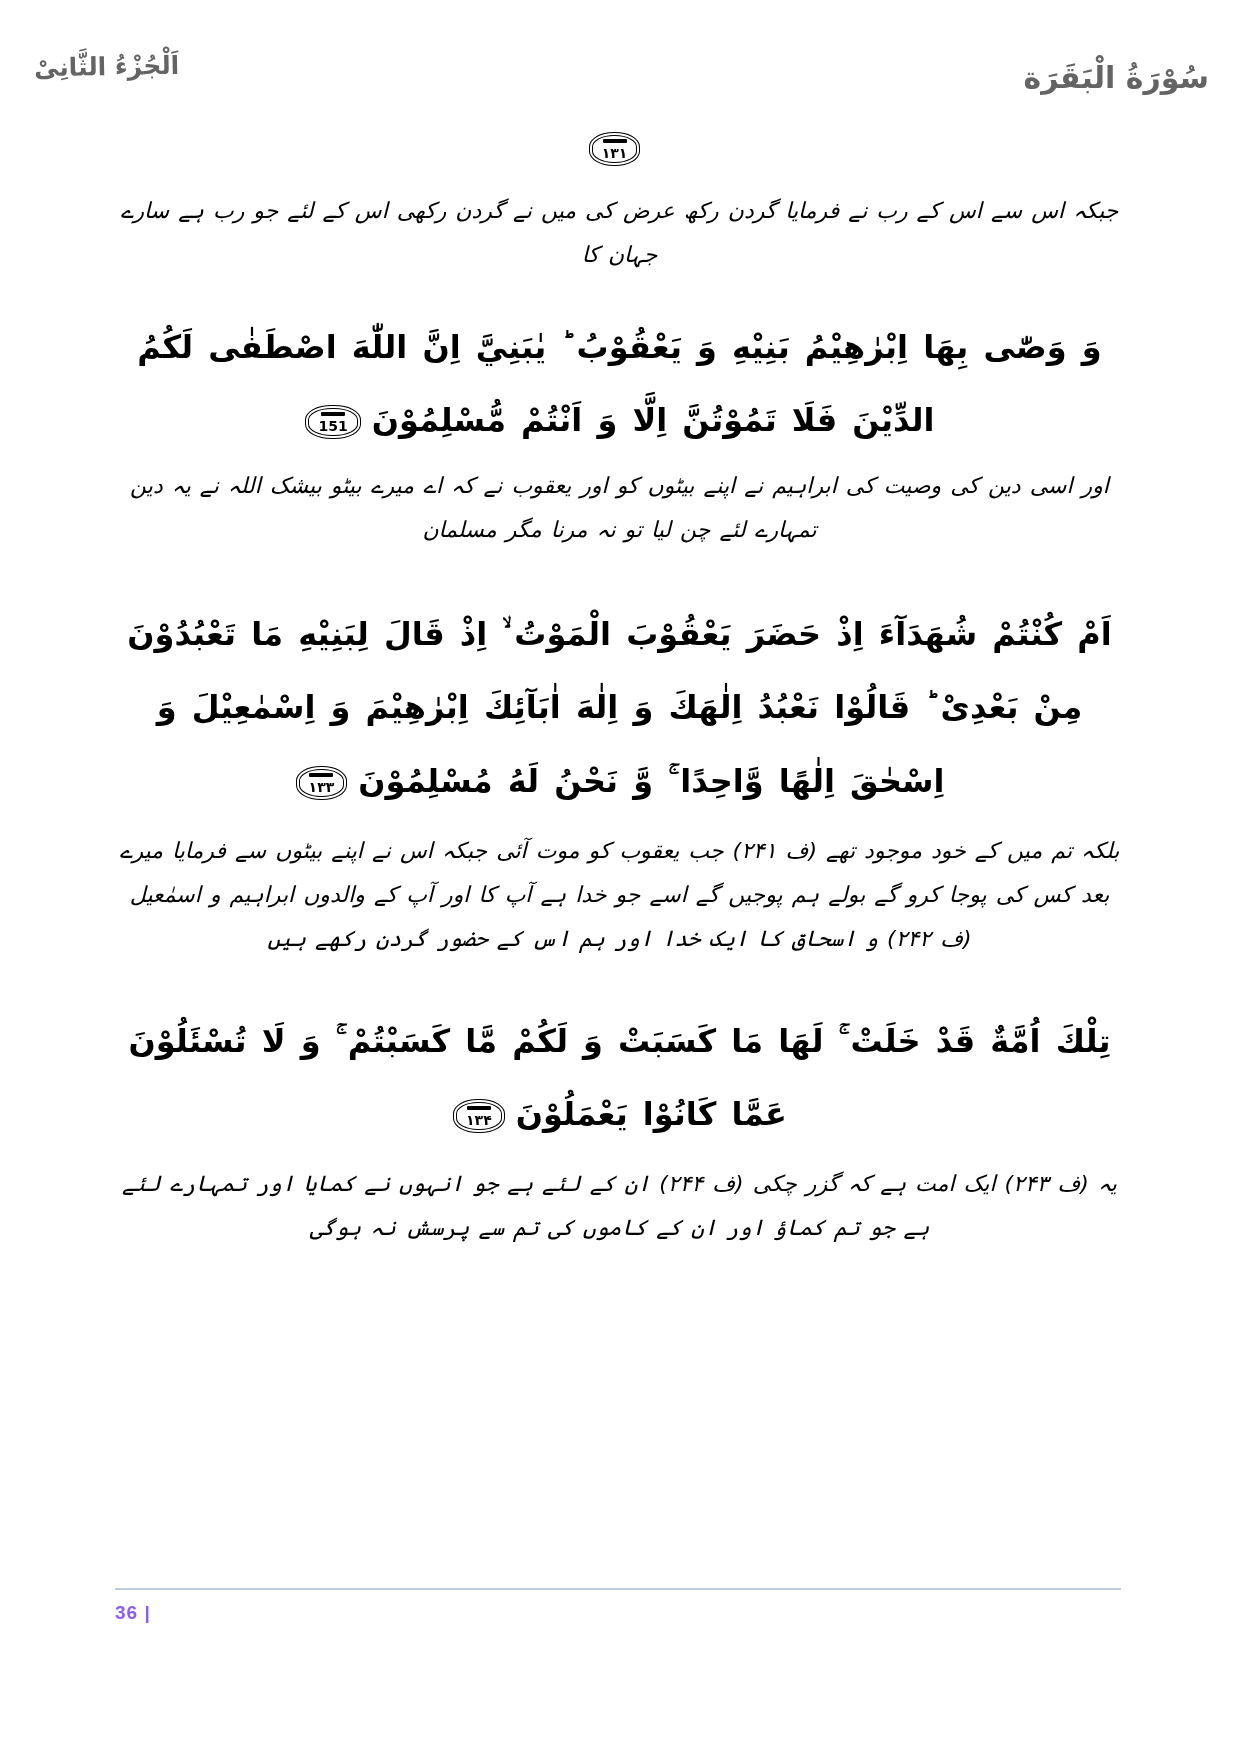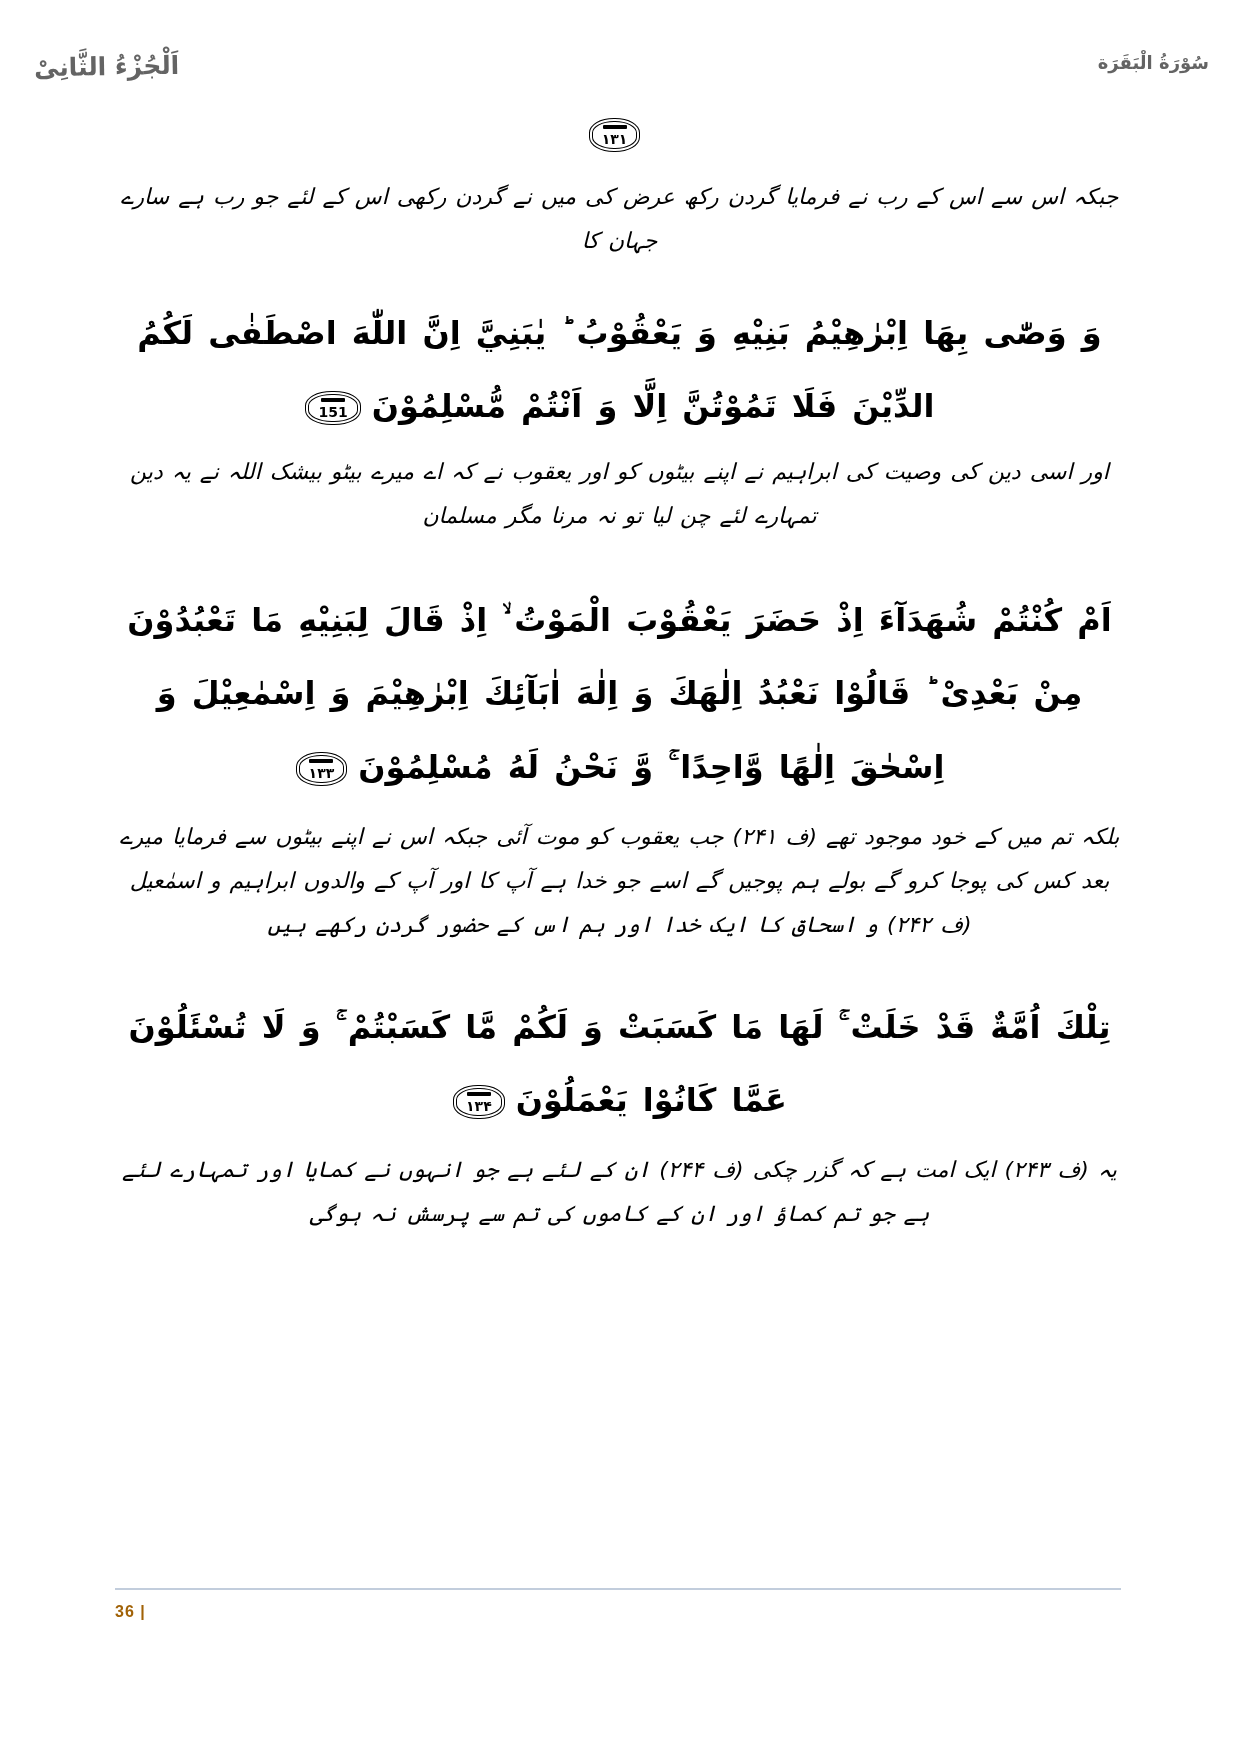--- a/index.html
+++ b/index.html
@@ -24,21 +24,21 @@
     margin: 0 30px 0 34px;
   }
   .calligraphy {
     direction: rtl;
     font-weight: bold;
     color: #4a4a4a;
     opacity: 0.85;
     letter-spacing: 1px;
   }
   .calligraphy.left  { font-size: 25px; transform: rotate(-1deg); }
-  .calligraphy.right { font-size: 18px; }
+  .calligraphy.right { font-size: 30px; margin-top: 8px; }
 
   
   .arabic {
     direction: rtl;
     unicode-bidi: embed;
     text-align: center;
     font-size: 32px;
     font-weight: bold;
     line-height: 2.3;
     margin: 0;
@@ -99,23 +99,23 @@
   .footer {
     position: absolute;
     left: 115px;
     right: 118px;
     top: 1588px;
     border-top: 2px solid #c2cddc;
     padding-top: 12px;
   }
   .page-number {
     font-family: "Liberation Sans", sans-serif;
-    font-size: 16px;
+    font-size: 19px;
     font-weight: bold;
-    color: #a16207;
+    color: #8b5cf6;
     letter-spacing: 1px;
   }
 </style>
 </head>
 <body>
 
 <div class="header-row">
   <span class="calligraphy left">اَلْجُزْءُ الثَّانِیْ</span>
   <span class="calligraphy right">سُوْرَةُ الْبَقَرَة</span>
 </div>

